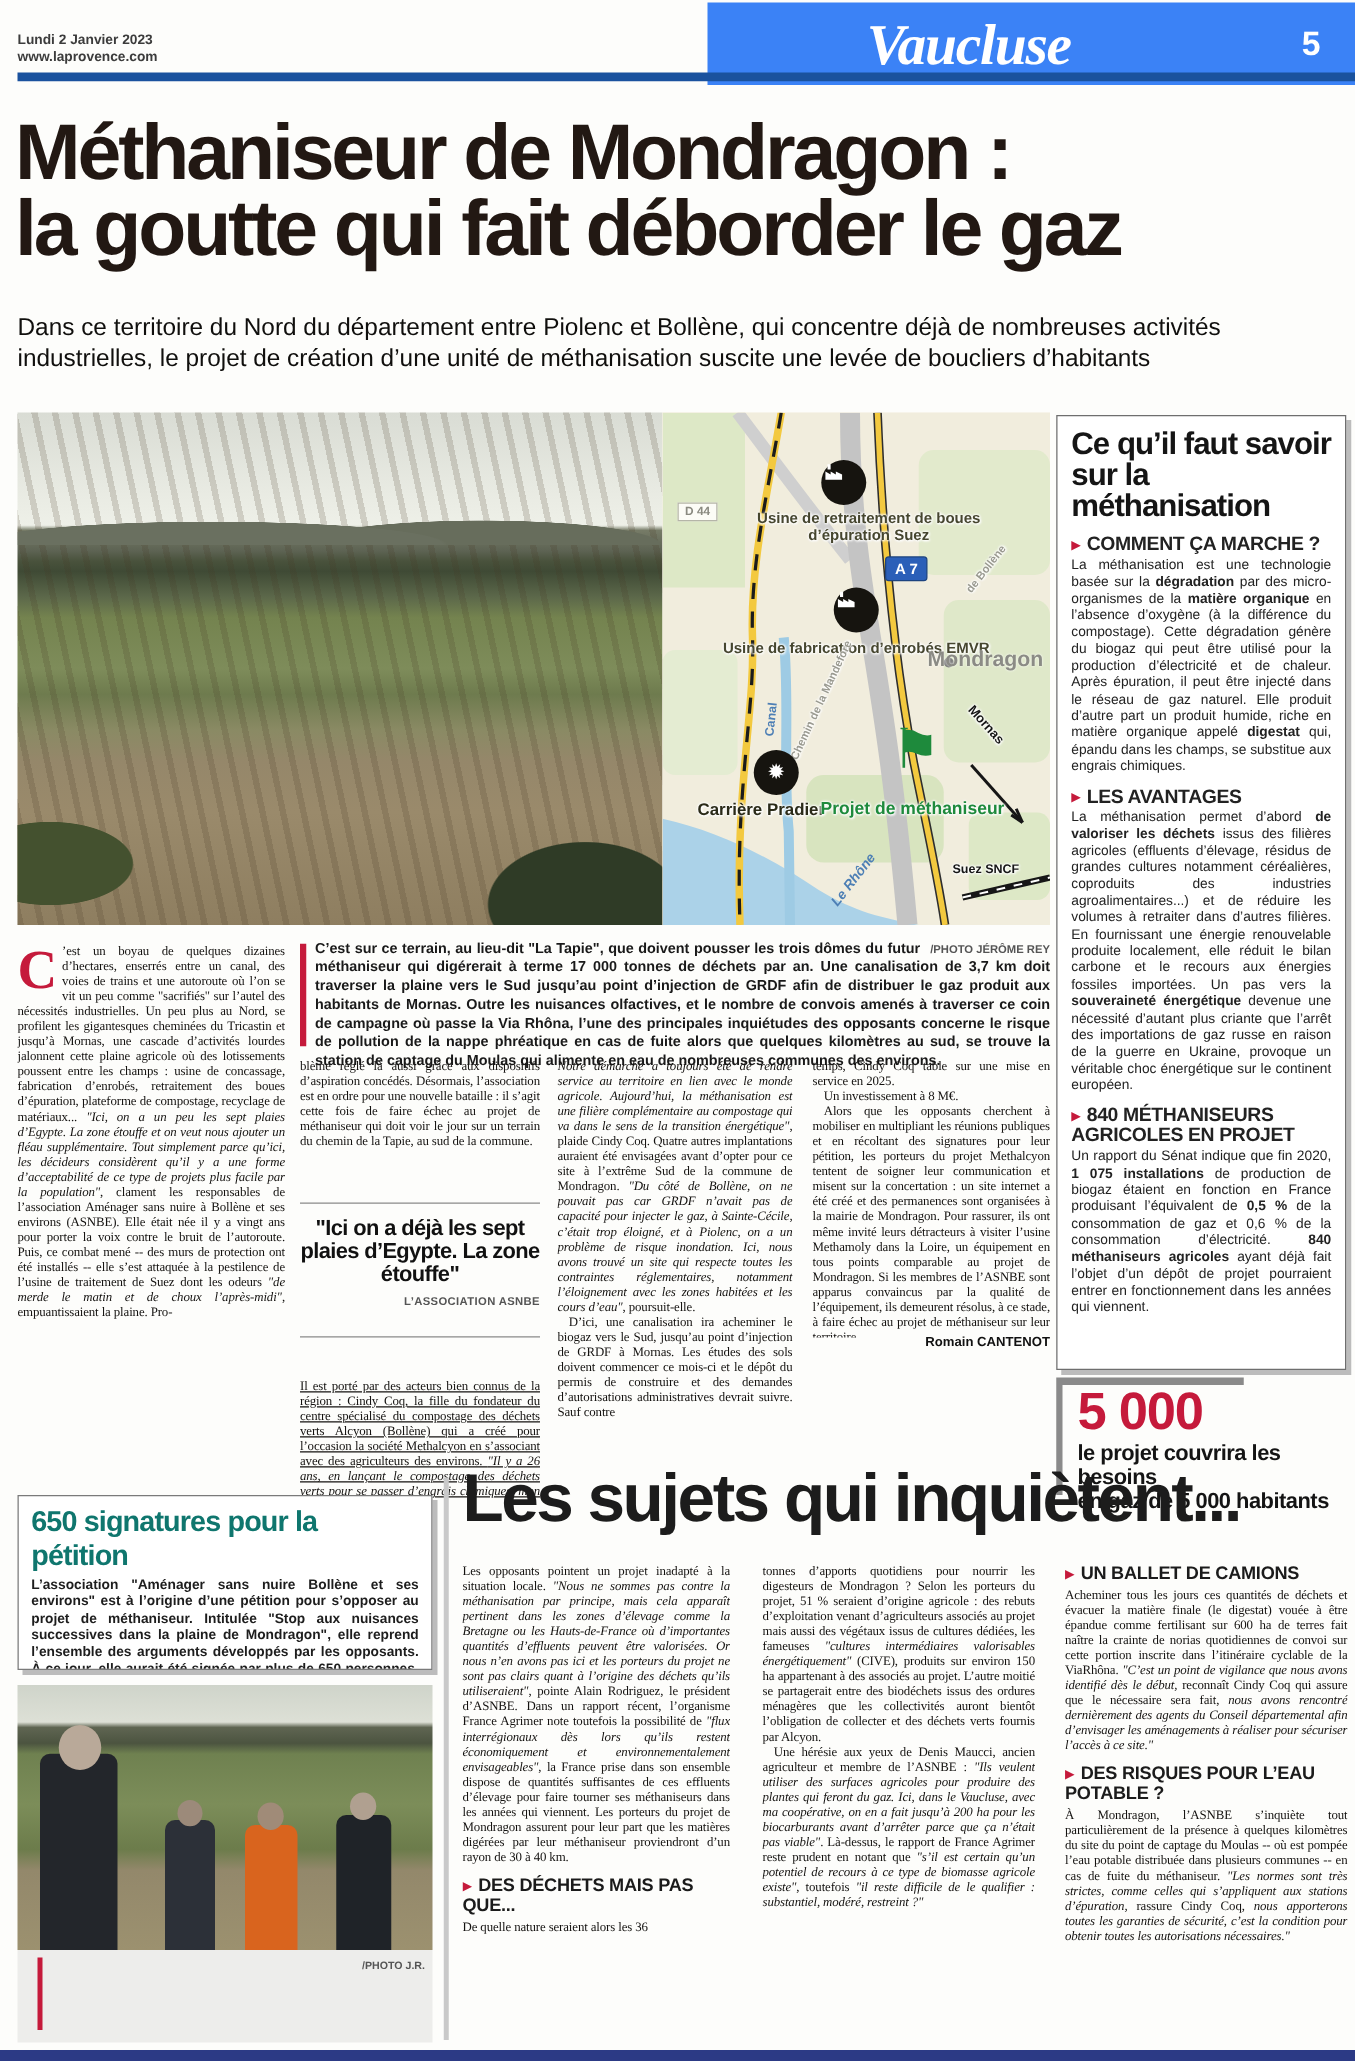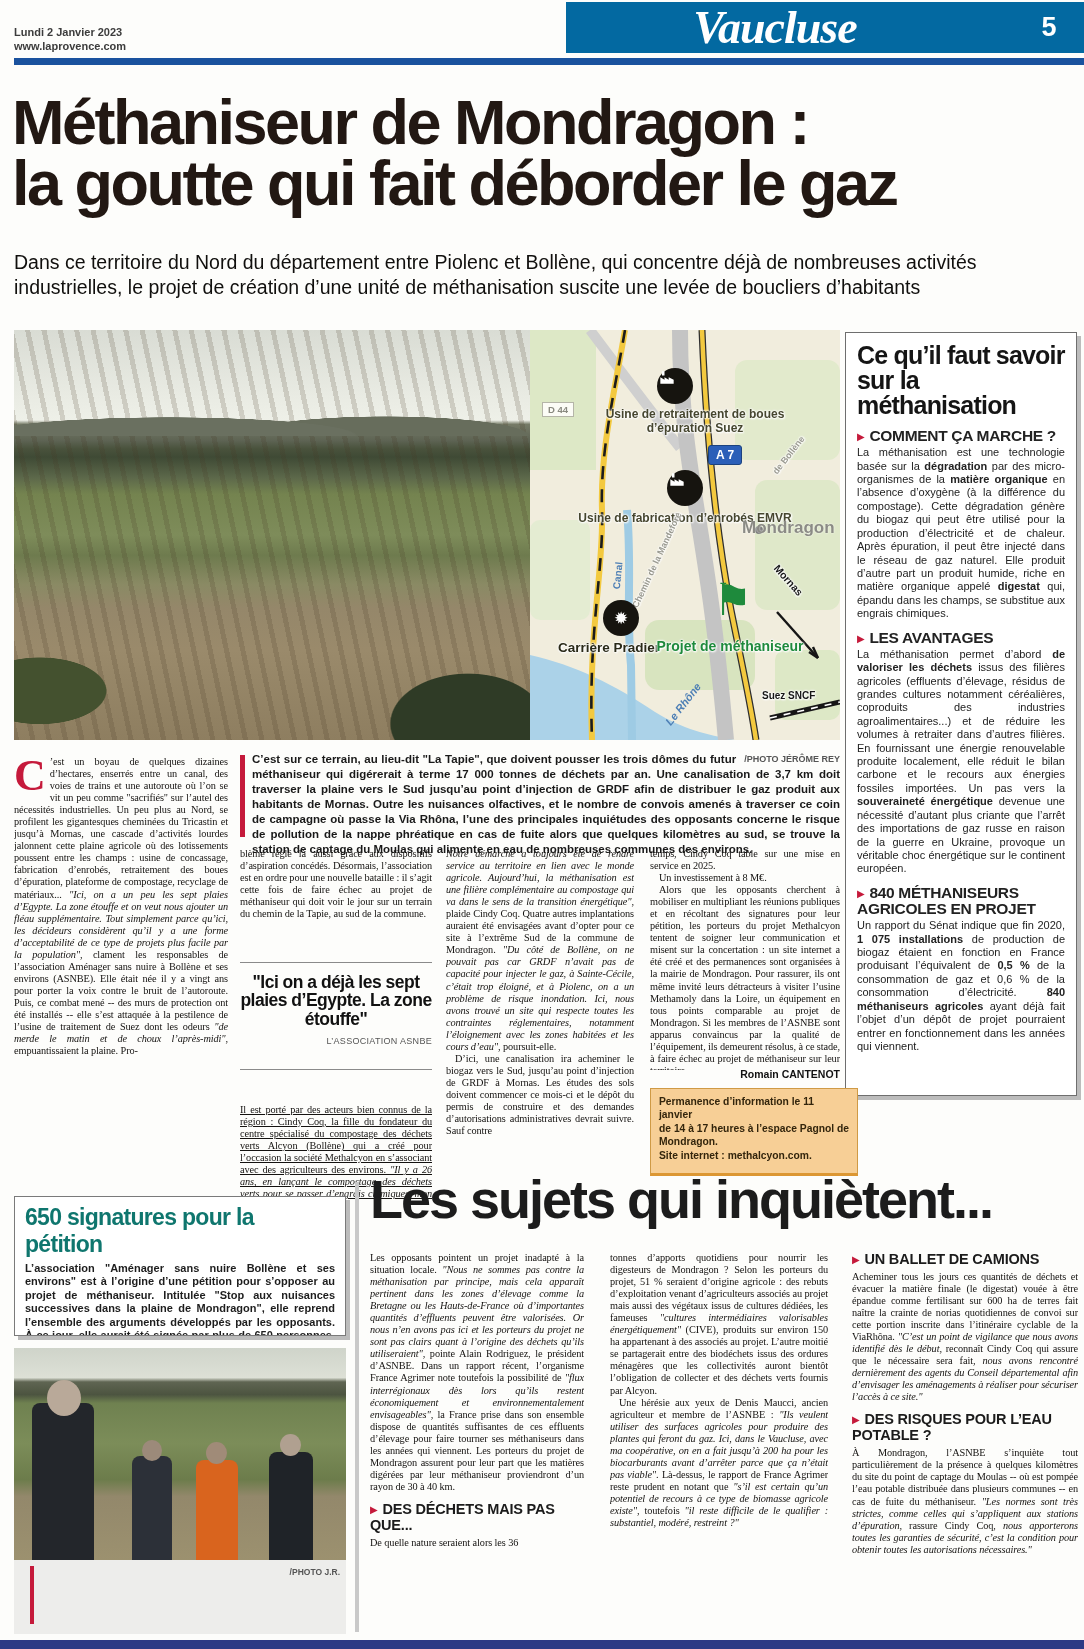--- a/index.html
+++ b/index.html
@@ -3,21 +3,21 @@
 <meta charset="utf-8">
 <style>
   html,body{margin:0;padding:0;background:#e9e9e9;}
   .page{position:relative;width:1084px;height:1649px;background:#fdfdfb;overflow:hidden;
         font-family:"Liberation Sans","DejaVu Sans",sans-serif;color:#1a1a1a;}
   .abs{position:absolute;}
   .pre{white-space:pre-line;}
 
   
   .hdr-date{left:14px;top:26px;font-size:11px;line-height:1.25;color:#3c3c3c;font-weight:700;}
-  .hdr-banner{left:566px;top:2px;width:518px;height:51px;background:#0369a1;color:#fff;
+  .hdr-banner{left:566px;top:2px;width:518px;height:66px;background:#3b82f6;color:#fff;
               display:flex;align-items:center;}
   .hdr-section{flex:1;text-align:center;font-family:"Liberation Serif","DejaVu Serif",serif;
                font-style:italic;font-weight:700;font-size:46px;letter-spacing:-1px;padding-right:30px;}
   .hdr-page{width:70px;text-align:center;font-size:27px;font-weight:700;}
   .hdr-rule{left:14px;top:58px;width:1070px;height:7px;background:#1a529e;}
 
   
   .headline{left:12px;top:92px;width:1064px;font-size:63px;font-weight:800;line-height:.97;
             letter-spacing:-2.5px;color:#221813;}
   .standfirst{left:14px;top:250px;width:1062px;font-family:Liberation Sans, sans-serif;
@@ -65,21 +65,21 @@
              text-align:justify;color:#141210;letter-spacing:-.1px;}
   .serifbody p{margin:0;}
   .serifbody p.ind{text-indent:9px;}
   .col1{left:14px;top:756px;width:214px;height:438px;overflow:hidden;}
   .dropcap{float:left;color:#c51a3b;font-size:44px;line-height:.8;font-weight:700;
            font-family:"Liberation Serif","DejaVu Serif",serif;margin:2px 4px 0 0;}
   .col2a{left:240px;top:848px;width:192px;height:104px;overflow:hidden;}
   .pullquote{left:240px;top:962px;width:192px;height:96px;border-top:1px solid #8a8a8a;
              border-bottom:1px solid #8a8a8a;padding-top:10px;}
   .pq-text{font-size:17.5px;font-weight:800;letter-spacing:-.5px;line-height:1.05;text-align:center;color:#111;}
-  .pq-attrib{margin-top:8px;text-align:right;font-size:9px;font-weight:400;color:#555;letter-spacing:.3px;}
+  .pq-attrib{margin-top:8px;text-align:right;font-size:9px;font-weight:700;color:#555;letter-spacing:.3px;}
   .col2b{left:240px;top:1104px;width:192px;height:114px;overflow:hidden;text-decoration:underline;}
   .col3{left:446px;top:848px;width:188px;height:342px;overflow:hidden;}
   .col4{left:650px;top:848px;width:190px;height:222px;overflow:hidden;}
   .byline{left:650px;top:1068px;width:190px;text-align:right;font-size:10.5px;font-weight:700;color:#111;}
   .infobox{left:650px;top:1088px;width:190px;height:72px;background:#f7cf96;border:1px solid #cf9a45;
            border-bottom:3px solid #dc9733;padding:6px 8px;font-size:10.3px;font-weight:700;
            color:#33250c;line-height:1.3;}
 
   
   .sidebar{left:845px;top:332px;width:232px;height:764px;background:#fff;border:1px solid #6e6e6e;
@@ -241,24 +241,27 @@
   <div class="abs col3 serifbody">
       <p><em>Notre démarche a toujours été de rendre service au territoire en lien avec le monde agricole. Aujourd’hui, la méthanisation est une filière complémentaire au compostage qui va dans le sens de la transition énergétique"</em>, plaide Cindy Coq. Quatre autres implantations auraient été envisagées avant d’opter pour ce site à l’extrême Sud de la commune de Mondragon. <em>"Du côté de Bollène, on ne pouvait pas car GRDF n’avait pas de capacité pour injecter le gaz, à Sainte-Cécile, c’était trop éloigné, et à Piolenc, on a un problème de risque inondation. Ici, nous avons trouvé un site qui respecte toutes les contraintes réglementaires, notamment l’éloignement avec les zones habitées et les cours d’eau"</em>, poursuit-elle.</p>
       <p class="ind">D’ici, une canalisation ira acheminer le biogaz vers le Sud, jusqu’au point d’injection de GRDF à Mornas. Les études des sols doivent commencer ce mois-ci et le dépôt du permis de construire et des demandes d’autorisations administratives devrait suivre. Sauf contre</p>
     </div>
   <div class="abs col4 serifbody">
       <p>temps, Cindy Coq table sur une mise en service en 2025.</p>
       <p class="ind">Un investissement à 8 M€.</p>
       <p class="ind">Alors que les opposants cherchent à mobiliser en multipliant les réunions publiques et en récoltant des signatures pour leur pétition, les porteurs du projet Methalcyon tentent de soigner leur communication et misent sur la concertation : un site internet a été créé et des permanences sont organisées à la mairie de Mondragon. Pour rassurer, ils ont même invité leurs détracteurs à visiter l’usine Methamoly dans la Loire, un équipement en tous points comparable au projet de Mondragon. Si les membres de l’ASNBE sont apparus convaincus par la qualité de l’équipement, ils demeurent résolus, à ce stade, à faire échec au projet de méthaniseur sur leur territoire.</p>
     </div>
   <div class="abs byline">Romain CANTENOT</div>
-  <div class="abs infobox pre">Permanence d’information le 11 janvier
-de 14 à 17 heures à l’espace Pagnol de Mondragon.
-Site internet : methalcyon.com.</div>
-
+
+  <div class="abs bignum">
+    <div class="bignum-top"></div>
+    <div class="bignum-val">5 000</div>
+    <div class="bignum-lab pre">le projet couvrira les besoins
+en gaz de 5 000 habitants</div>
+  </div>
 
   <div class="abs petition">
     <div class="pet-title">650 signatures pour la pétition</div>
     <div class="pet-body">L’association "Aménager sans nuire Bollène et ses environs" est à l’origine d’une pétition pour s’opposer au projet de méthaniseur. Intitulée "Stop aux nuisances successives dans la plaine de Mondragon", elle reprend l’ensemble des arguments développés par les opposants. À ce jour, elle aurait été signée par plus de 650 personnes, dont près de 500 sur papier, le reste en ligne.</div>
 
   </div>
 
   <div class="abs photo2">
     <div class="fig" style="left:18px;top:55px;width:62px;height:157px;background:#23262b"></div>
     <div class="head" style="left:33px;top:32px;width:34px;height:36px;background:#b9a999"></div>

